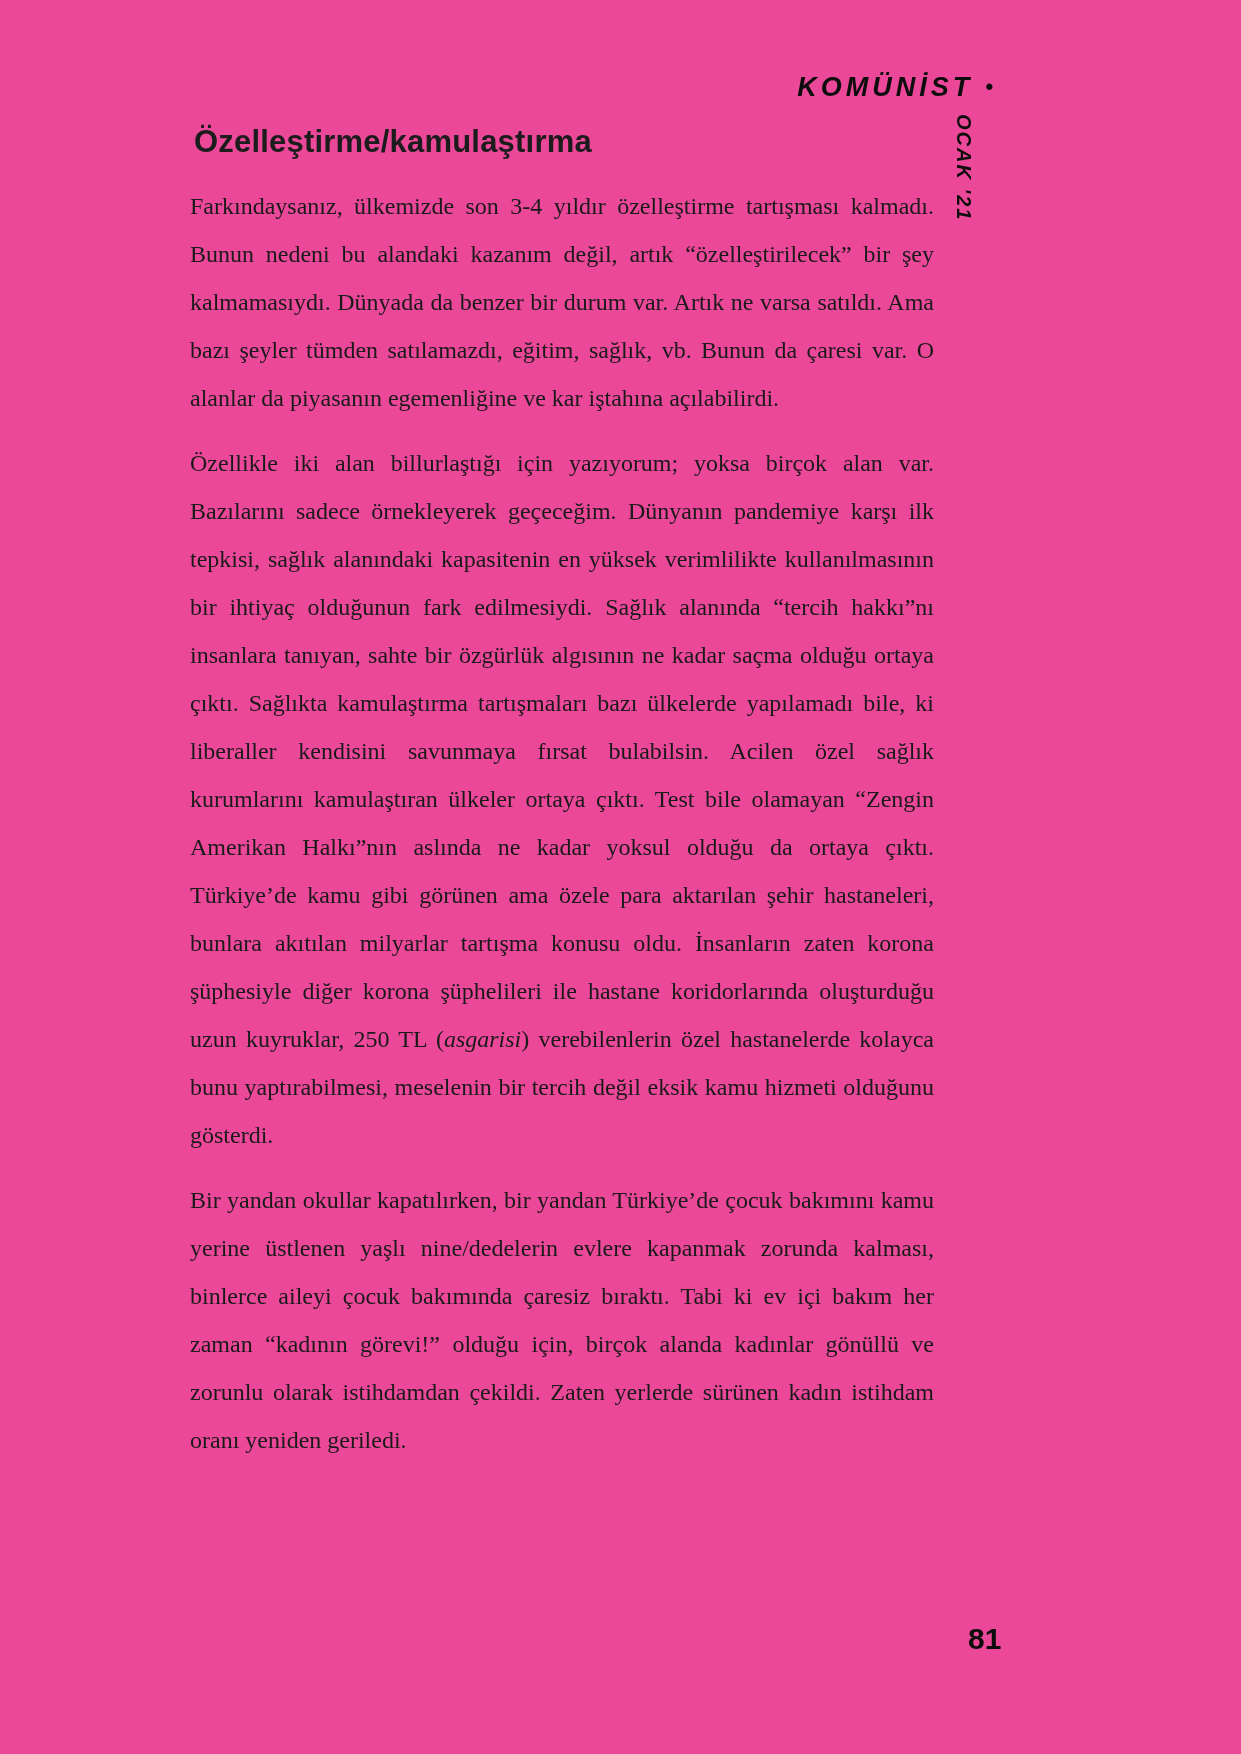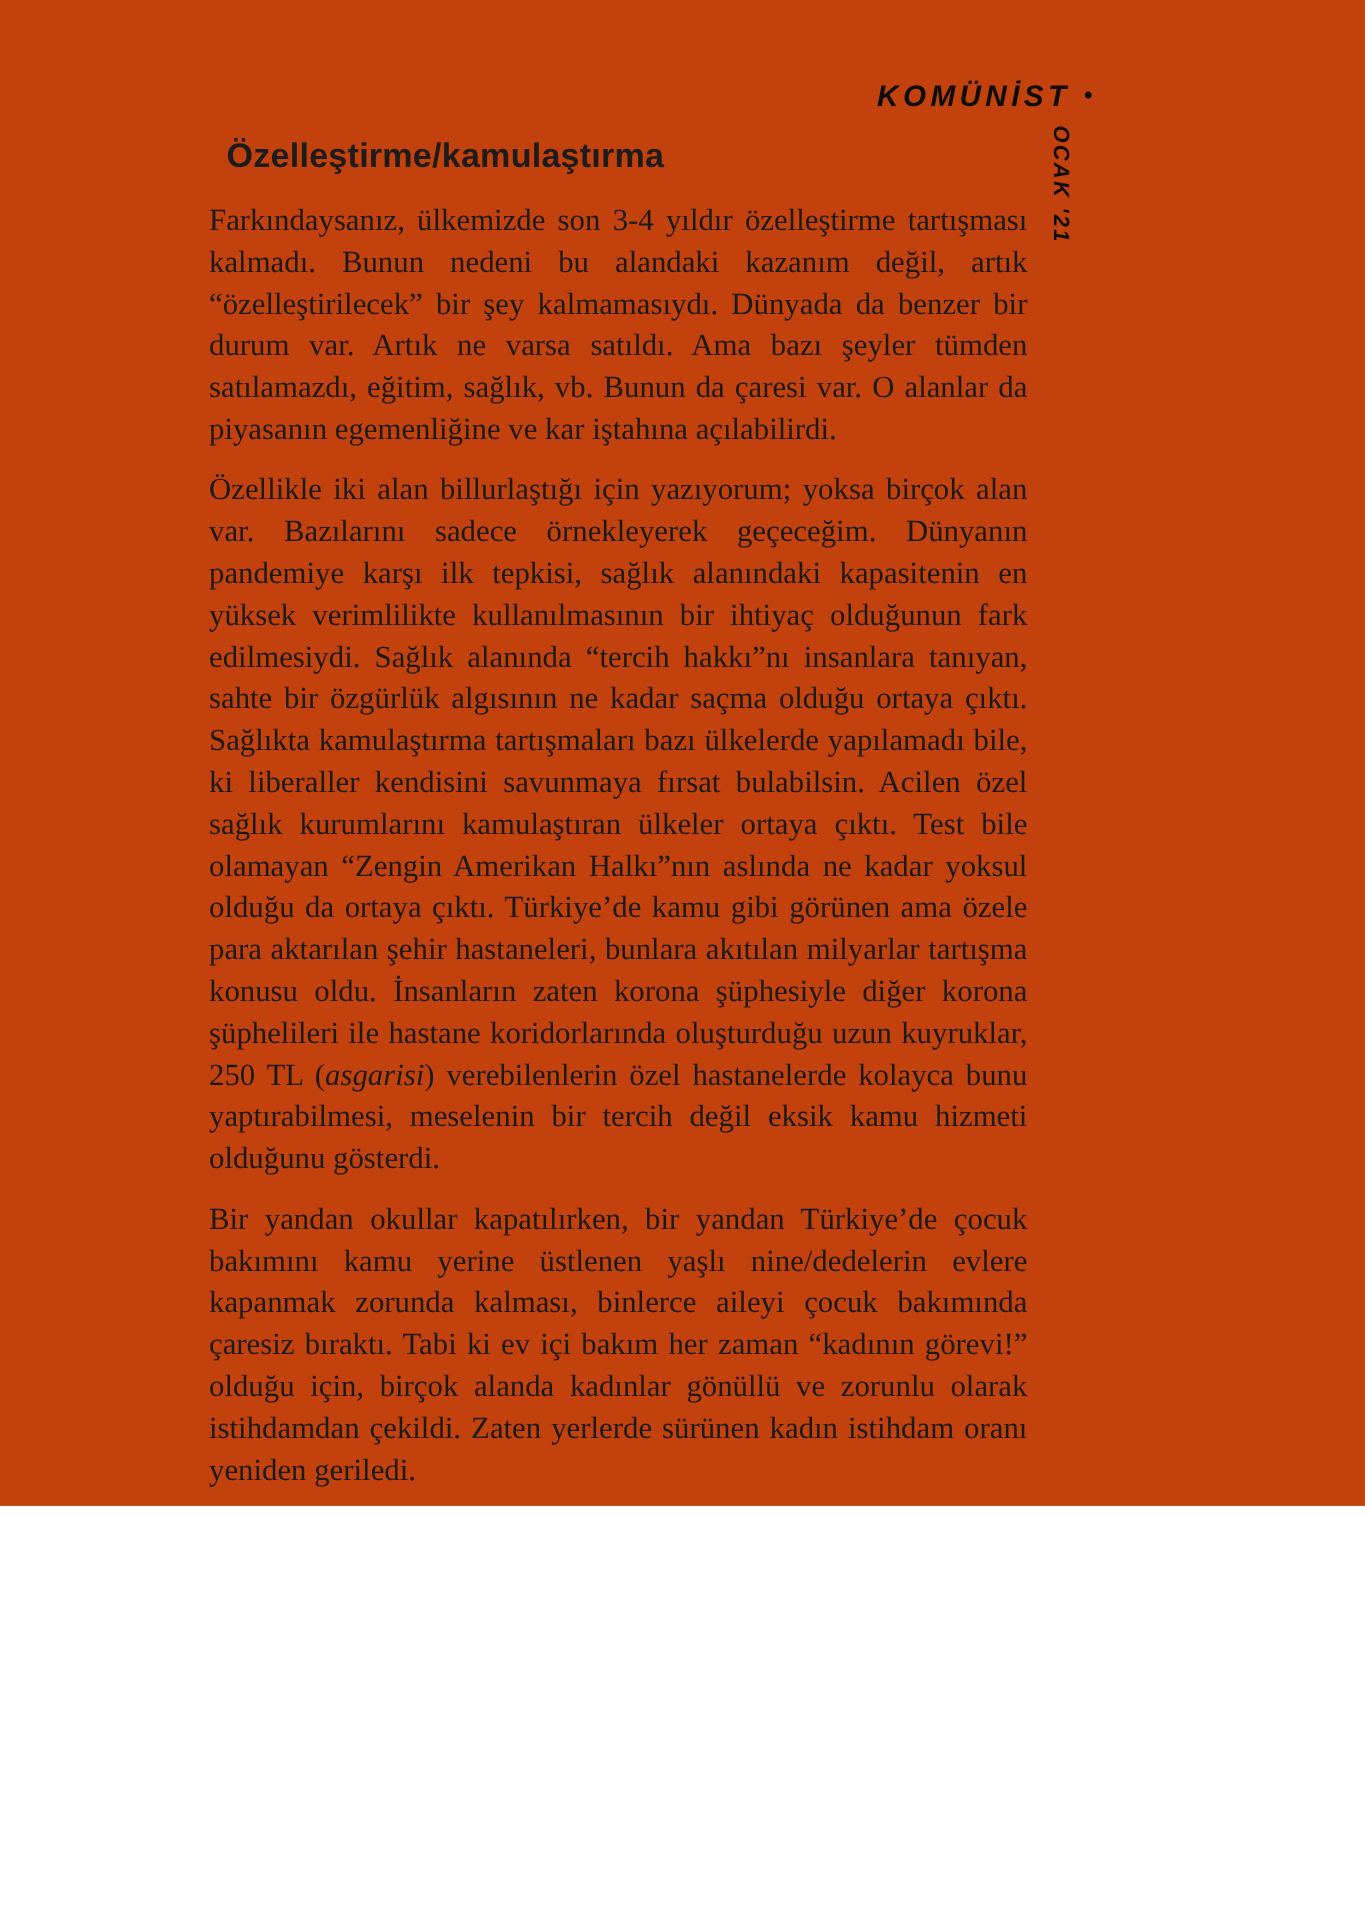--- a/index.html
+++ b/index.html
@@ -3,22 +3,22 @@
 <meta charset="utf-8">
 <style>
   html, body {
     margin: 0;
     padding: 0;
     background: #ffffff;
   }
   .page {
     position: relative;
     width: 1241px;
-    height: 1369px;
-    background: #c2410c;
+    height: 1754px;
+    background: #ec4899;
     overflow: hidden;
     font-family: "Liberation Serif", serif;
     color: #1a1a1a;
   }
   .masthead {
     position: absolute;
     top: 72px;
     right: 248px;
     font-family: "Liberation Sans", sans-serif;
     font-style: italic;
@@ -51,25 +51,25 @@
     left: 190px;
     top: 124px;
     width: 744px;
   }
   .article-title {
     font-family: "Liberation Sans", sans-serif;
     font-size: 31px;
     font-weight: bold;
     letter-spacing: 0.2px;
     color: #1c1c1c;
-    margin: 0 0 22px 16px;
+    margin: 0 0 22px 4px;
   }
   .para {
-    font-size: 28px;
-    line-height: 38px;
+    font-size: 24px;
+    line-height: 48px;
     text-align: justify;
     margin: 0 0 17px 0;
   }
   .para em {
     font-style: italic;
   }
   .pagenum {
     position: absolute;
     left: 968px;
     top: 1622px;

